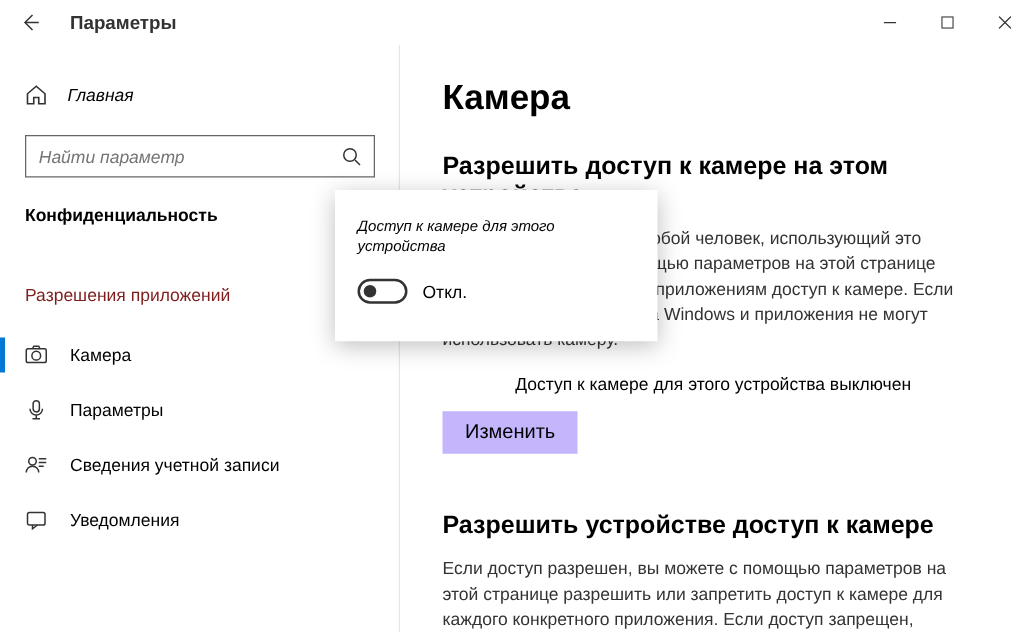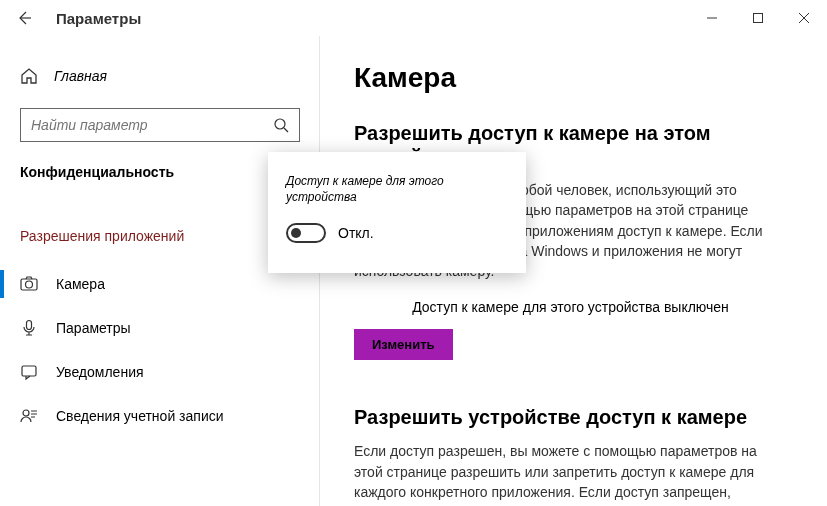--- a/index.html
+++ b/index.html
@@ -32,21 +32,21 @@
 .nav-item svg { flex-shrink: 0; width: 18px; height: 18px; }
 .nav-label { font-size: 14px; }
 
 .divider { position: absolute; right: 0; top: 0; bottom: 0; width: 1px; background: #e6e6e6; }
 
 .content { flex: 1; padding: 26px 40px 20px 34px; overflow: hidden; }
 .page-title { font-size: 28px; font-weight: 600; margin-bottom: 28px; }
 .subhead { font-size: 20px; font-weight: 600; margin-bottom: 12px; }
 .bodytext { font-size: 14px; color: #333; line-height: 1.45; margin-bottom: 18px; }
 .status-line { font-size: 14px; font-weight: 400; margin-bottom: 14px; text-align: center; }
-.change-btn { background: #a21caf; border: none; padding: 8px 18px; font-size: 13px; cursor: pointer; margin-bottom: 46px; font-weight: bold; }
+.change-btn { background: #c4b5fd; border: none; padding: 8px 18px; font-size: 16px; cursor: pointer; margin-bottom: 46px; }
 
 .popup { position: absolute; left: 268px; top: 152px; width: 258px; background: #fff; box-shadow: 0 4px 18px rgba(0,0,0,0.25); padding: 22px 18px 30px 18px; z-index: 10; }
 .popup-title { font-size: 12px; margin-bottom: 18px; line-height: 1.3; font-style: italic; }
 .toggle-row { display: flex; align-items: center; gap: 12px; }
 .toggle { width: 40px; height: 20px; border: 2px solid #333; border-radius: 10px; position: relative; cursor: pointer; }
 .toggle-knob { width: 10px; height: 10px; background: #333; border-radius: 50%; position: absolute; left: 3px; top: 3px; }
 .toggle-label { font-size: 14px; }
 
 
 .desc-clip { position: relative; }
@@ -111,32 +111,32 @@
       </div>
       <div class="nav-item">
         <svg viewBox="0 0 18 18">
             <rect x="6.5" y="1.5" width="5" height="9" rx="2.5" stroke="#333" fill="none" stroke-width="1.2"></rect>
             <path d="M4 8 A5 5 0 0 0 14 8 M9 13 V16 M6 16 H12" stroke="#333" fill="none" stroke-width="1.2"></path>
           </svg>
         <span class="nav-label">Параметры</span>
       </div>
       <div class="nav-item">
         <svg viewBox="0 0 18 18">
-            <rect x="2" y="3" width="14" height="10" rx="1.5" stroke="#333" fill="none" stroke-width="1.2"></rect>
-            <path d="M6 13 L6 16 L10 13" stroke="#333" fill="none" stroke-width="1.2"></path>
-          </svg>
-        <span class="nav-label">Уведомления</span>
-      </div>
-      <div class="nav-item">
-        <svg viewBox="0 0 18 18">
             <circle cx="6" cy="6" r="3" stroke="#333" fill="none" stroke-width="1.2"></circle>
             <path d="M1 15 A5 5 0 0 1 11 15" stroke="#333" fill="none" stroke-width="1.2"></path>
             <path d="M11 4 H17 M11 7 H17 M11 10 H15" stroke="#333" stroke-width="1.2"></path>
           </svg>
         <span class="nav-label">Сведения учетной записи</span>
+      </div>
+      <div class="nav-item">
+        <svg viewBox="0 0 18 18">
+            <rect x="2" y="3" width="14" height="10" rx="1.5" stroke="#333" fill="none" stroke-width="1.2"></rect>
+            <path d="M6 13 L6 16 L10 13" stroke="#333" fill="none" stroke-width="1.2"></path>
+          </svg>
+        <span class="nav-label">Уведомления</span>
       </div>
     </div>
     <div class="divider"></div>
   </div>
 
   <div class="content">
     <div class="page-title">Камера</div>
     <div class="subhead">Разрешить доступ к камере на этом устройстве</div>
     <div class="bodytext desc-clip">Если доступ разрешен, любой человек, использующий это устройство, может с помощью параметров на этой странице разрешить или запретить приложениям доступ к камере. Если доступ запрещен, система Windows и приложения не могут использовать камеру.</div>
     <div class="status-line">Доступ к камере для этого устройства выключен</div>

